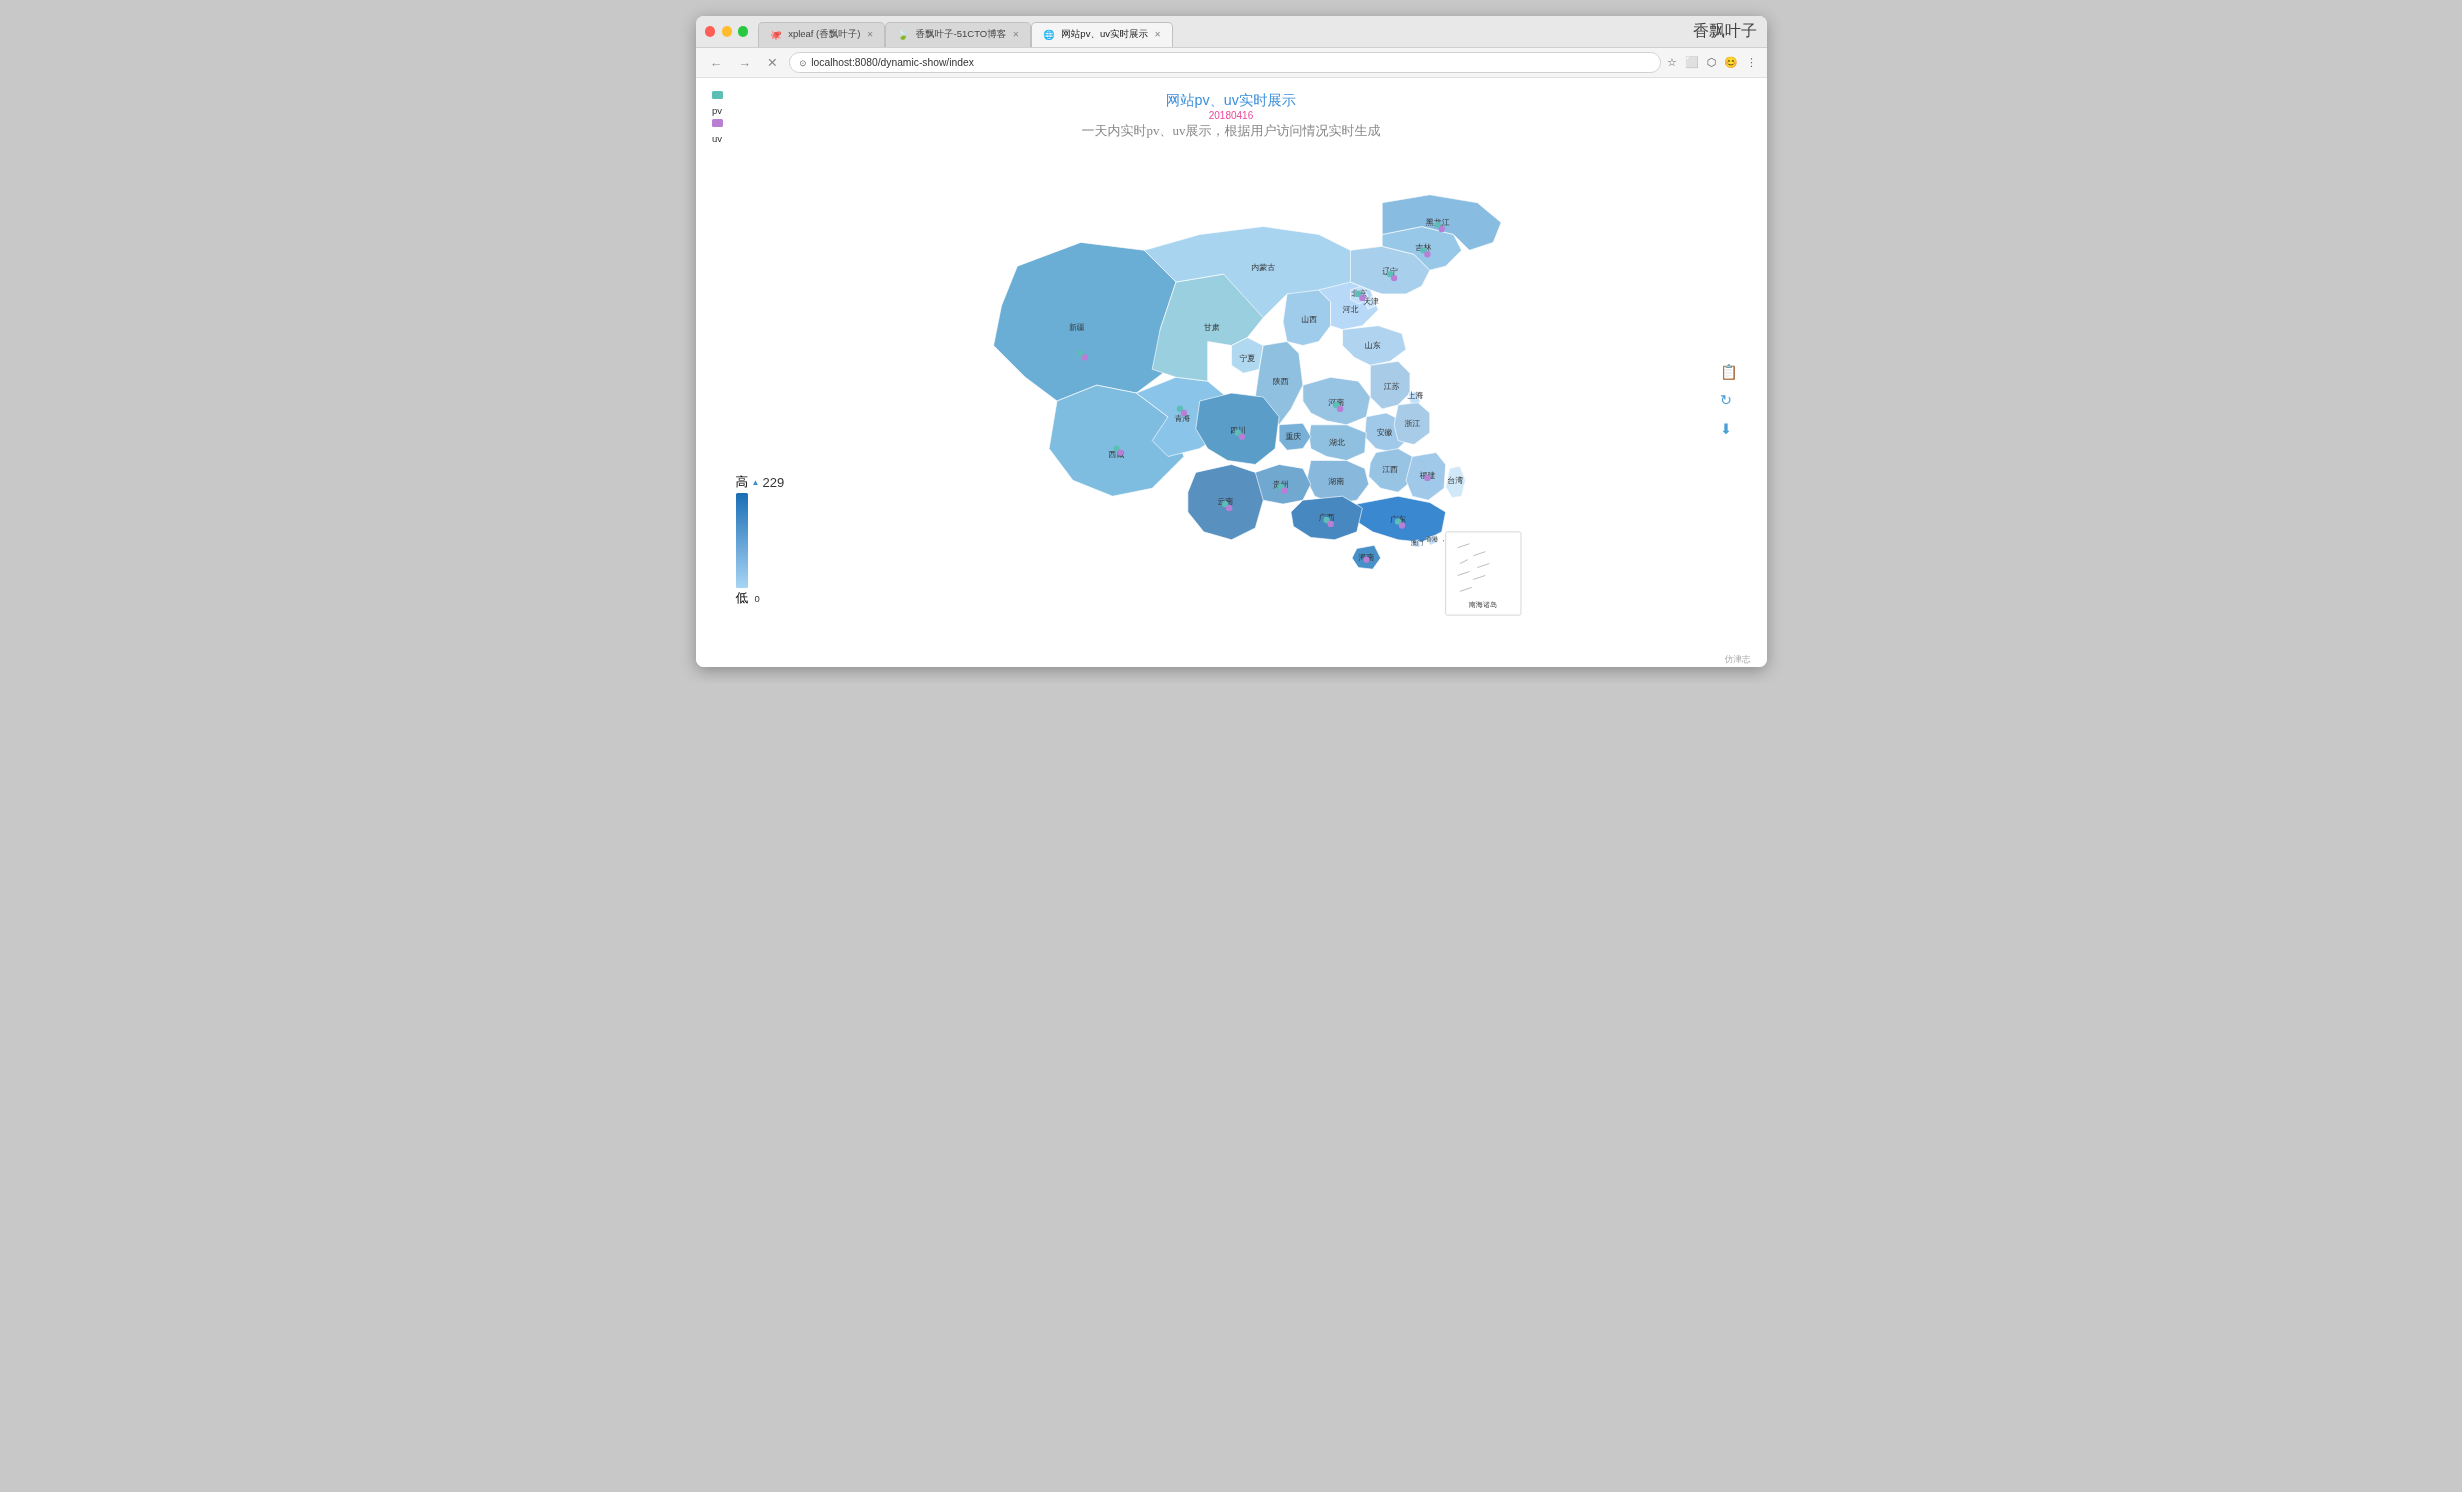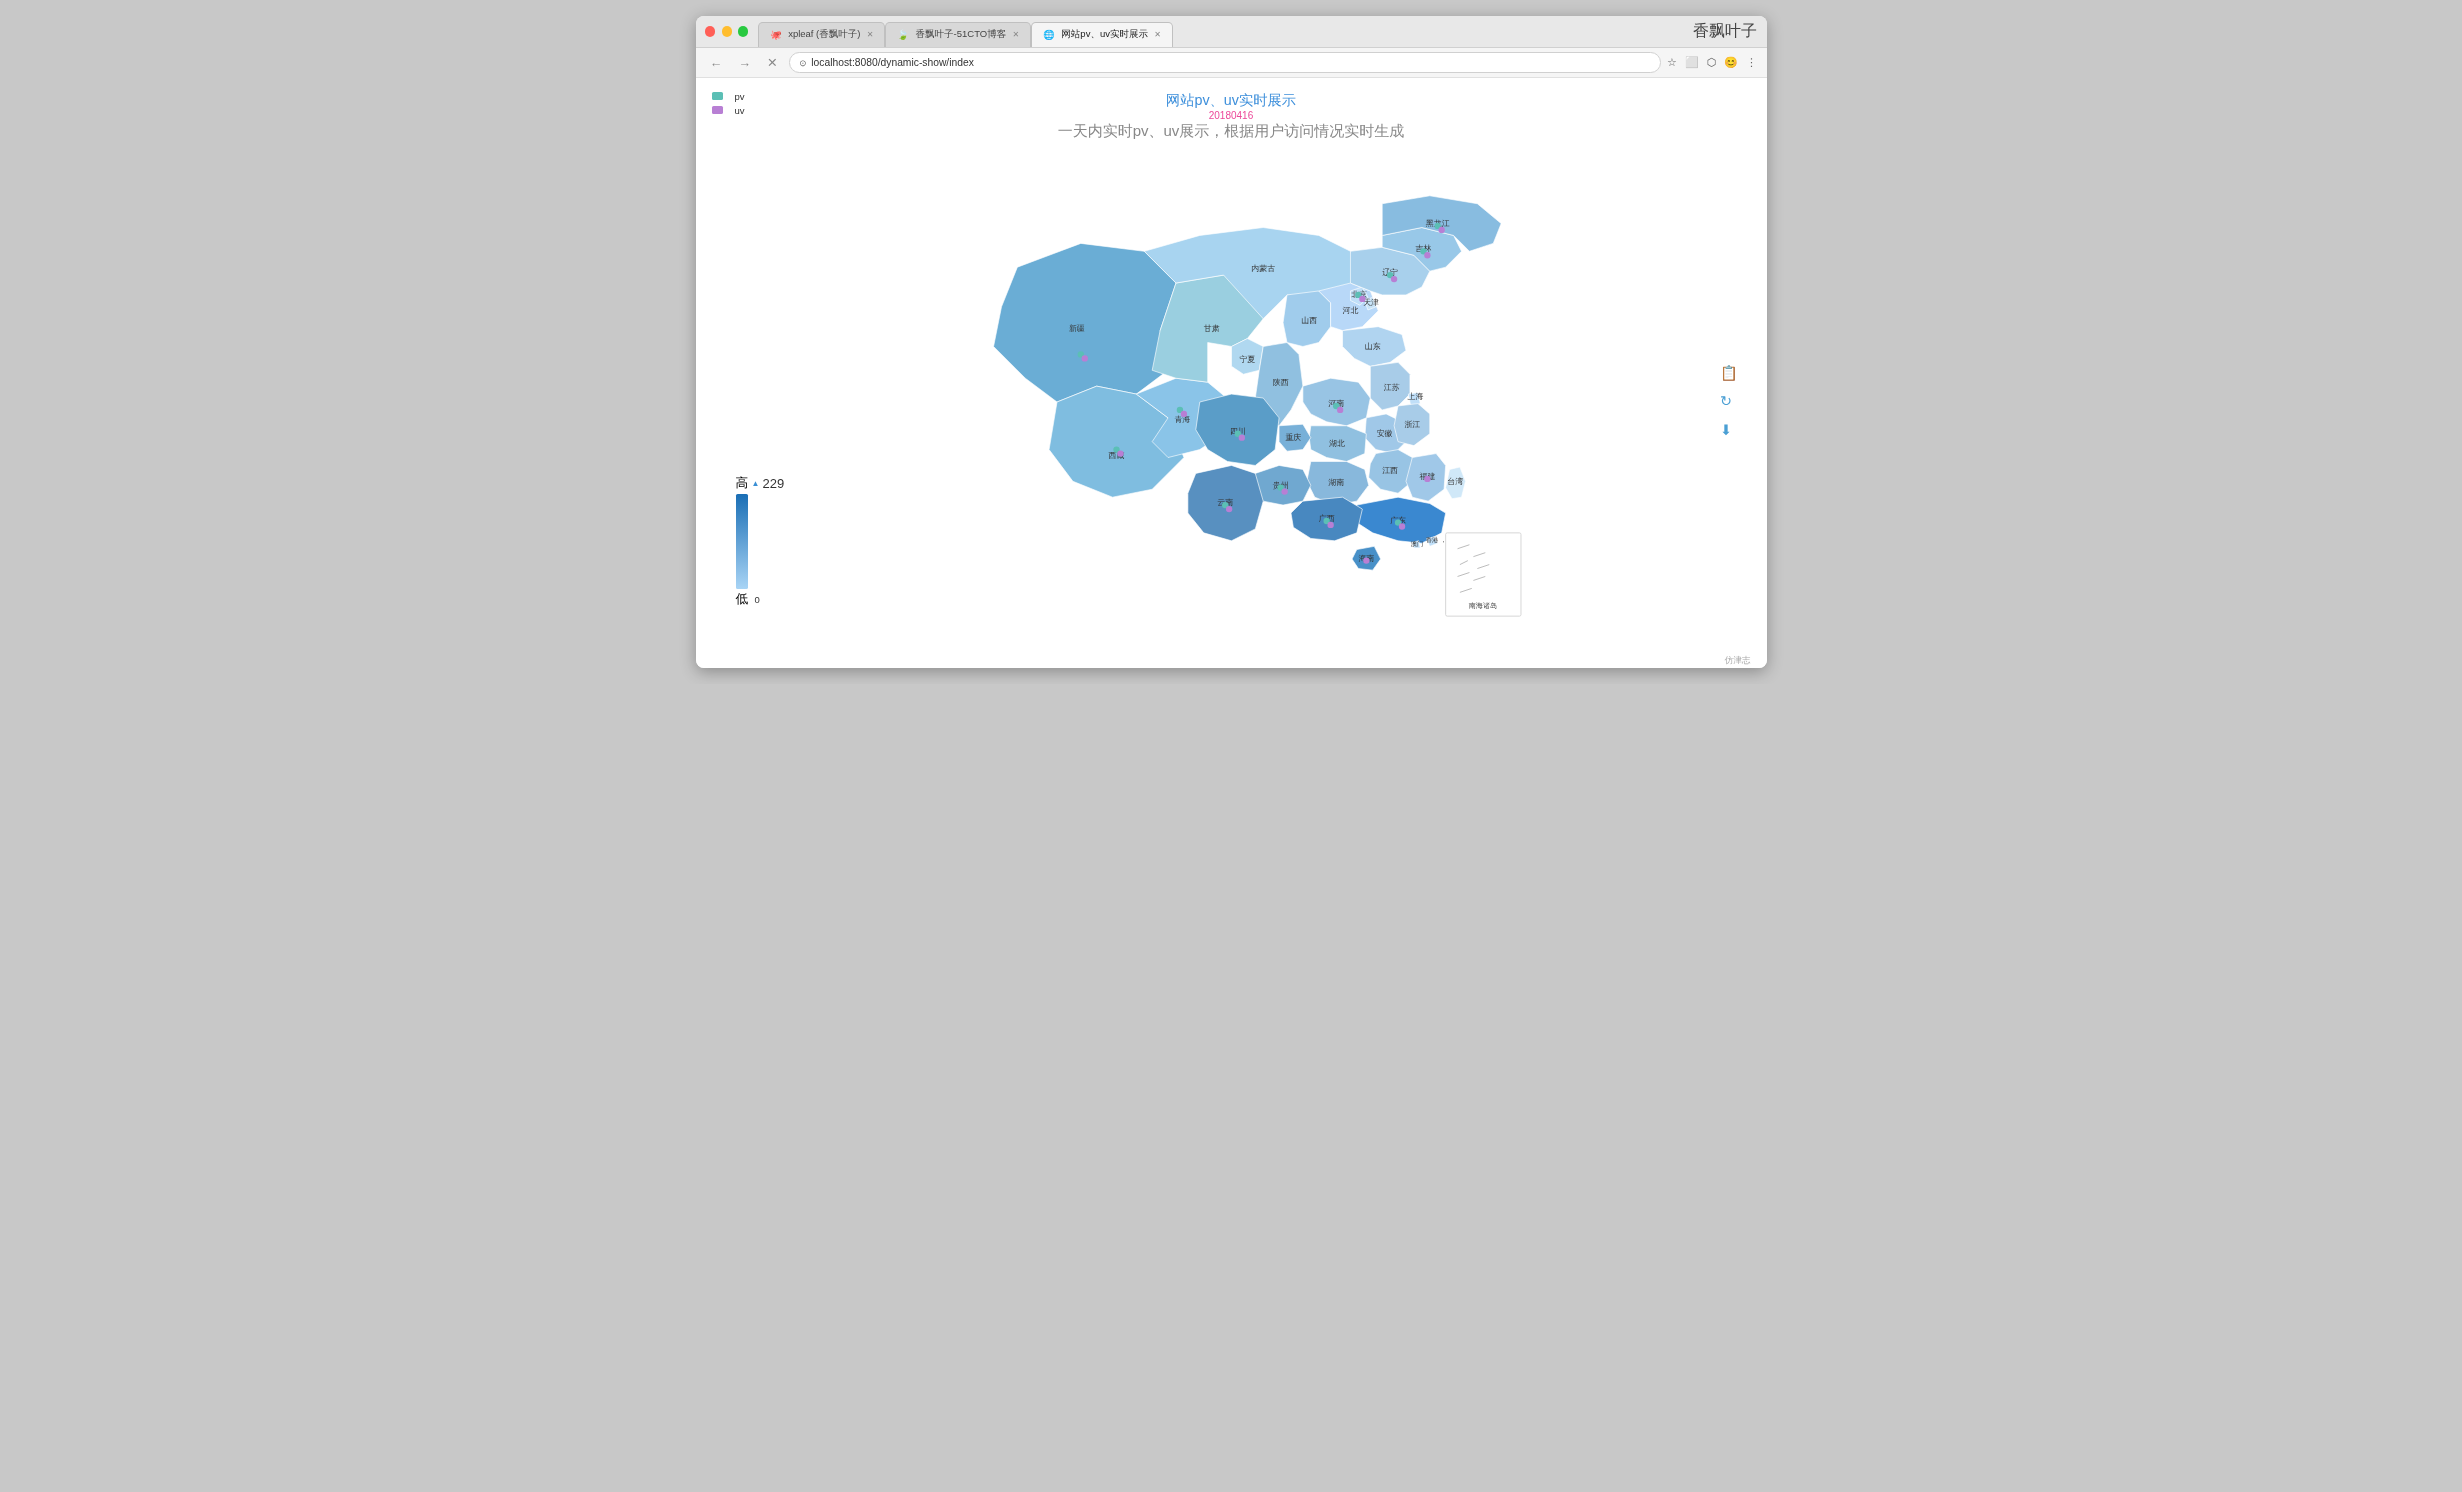--- a/index.html
+++ b/index.html
@@ -126,40 +126,42 @@
     .chart-title {
       font-size: 14.3px;
       color: #3d8fdb;
       font-weight: normal;
     }
     .chart-date {
       font-size: 10px;
       color: #ec4899;
     }
     .chart-subtitle {
-      font-size: 15px;
+      font-size: 13px;
       color: #888;
       margin-top: 1.6px;
+      font-family: Liberation Serif, serif;
     }
 
     
     .legend {
       position: absolute;
       top: 12.7px;
       left: 16px;
       display: flex;
       flex-direction: column;
       gap: 3.2px;
     }
     .legend-item {
       display: flex;
       align-items: center;
-      gap: 12px;
+      gap: 6px;
       font-size: 9.5px;
       color: #333;
+      flex-direction: column;
     }
     .legend-color {
       width: 11px;
       height: 8px;
       border-radius: 1.6px;
     }
 
     
     .map-container {
       position: relative;

